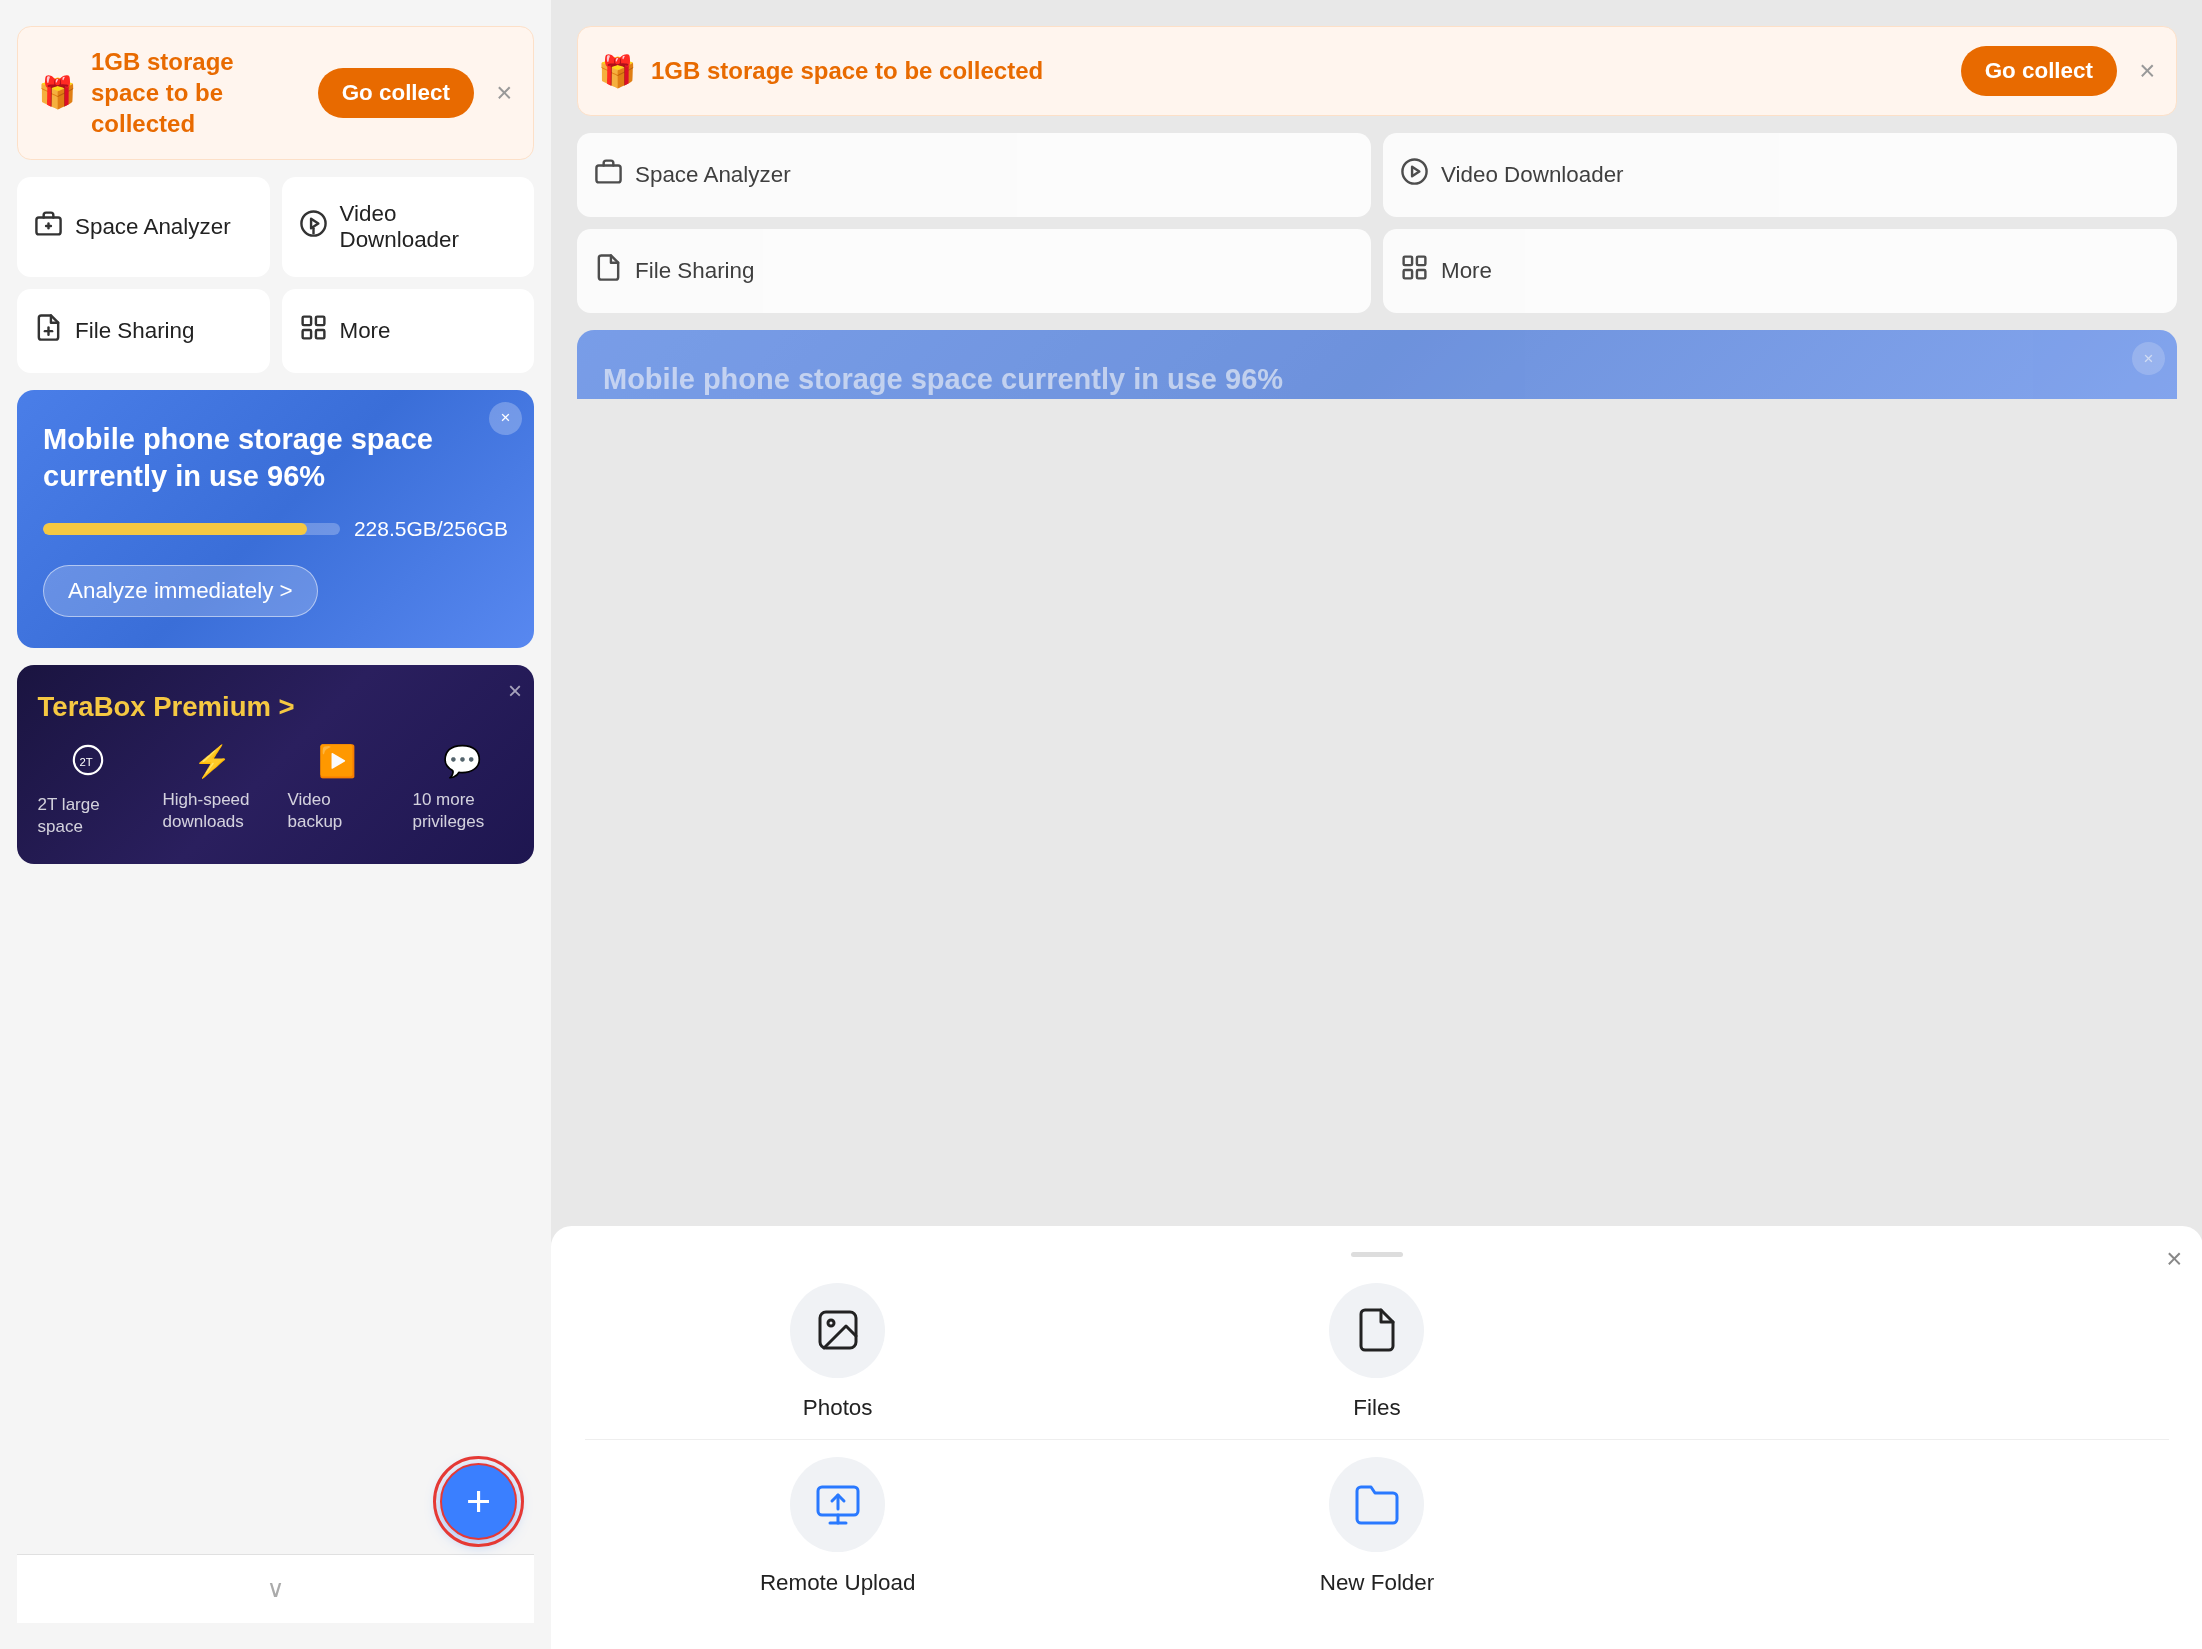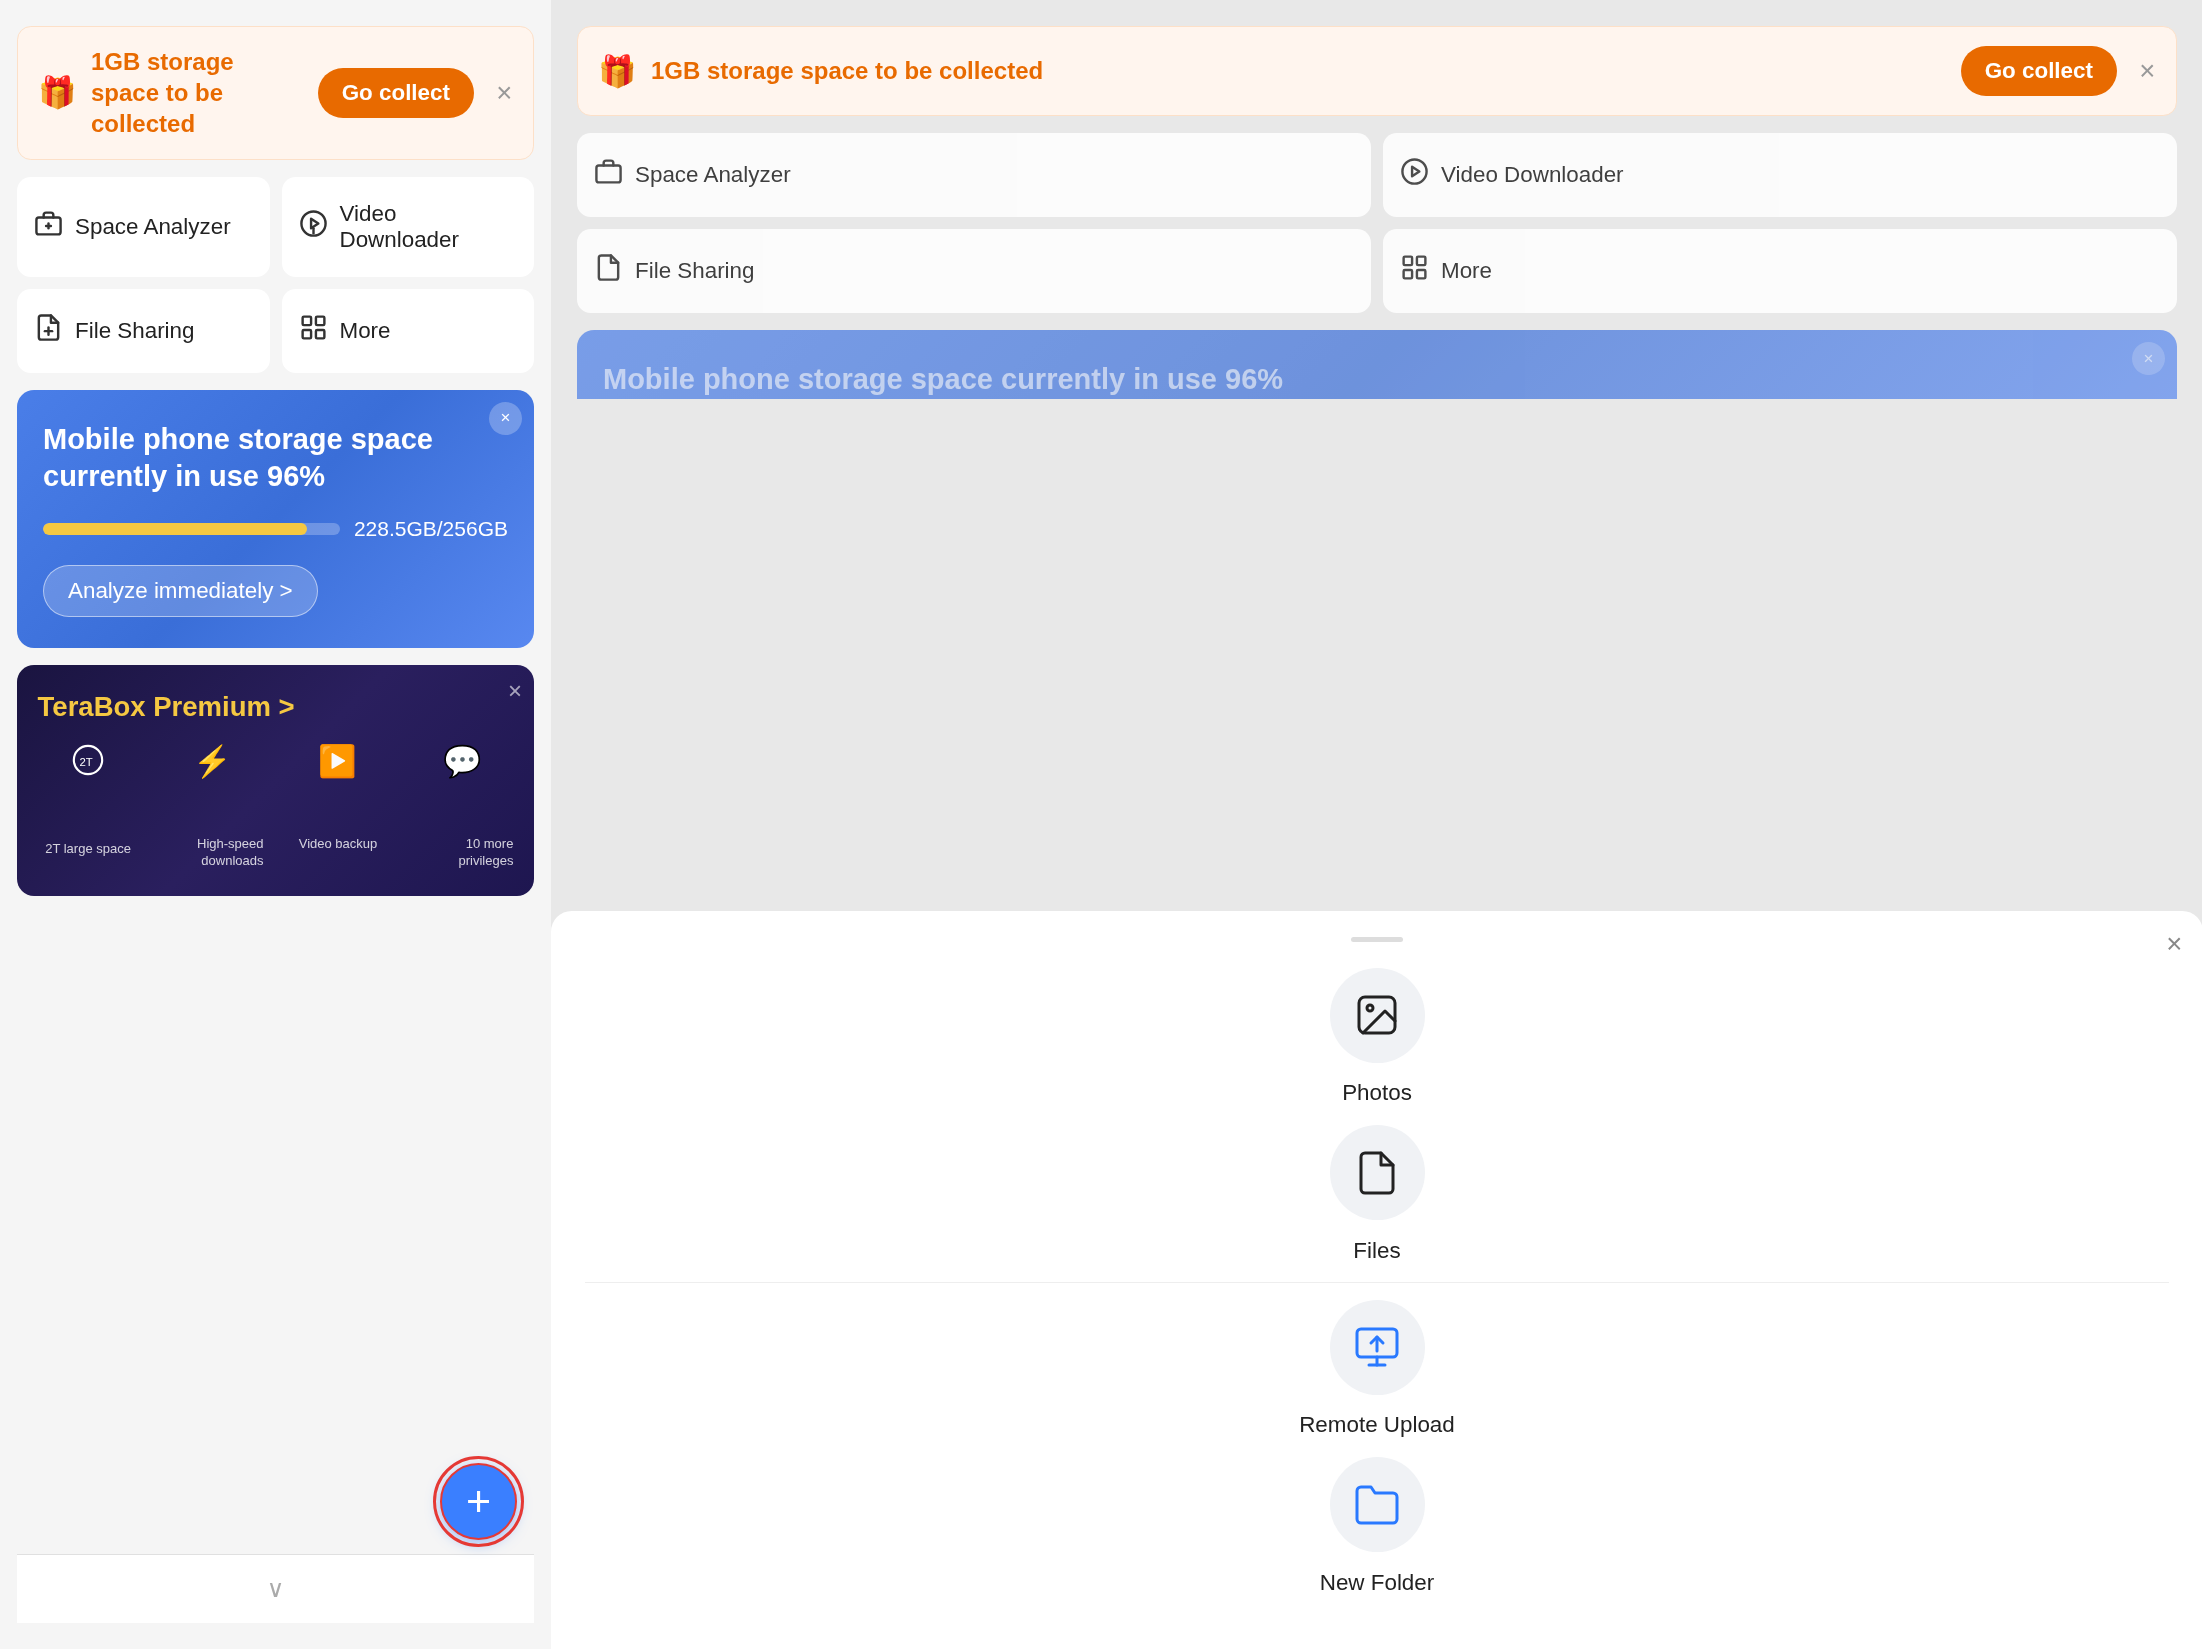--- a/index.html
+++ b/index.html
@@ -190,25 +190,24 @@
       display: flex;
       flex-direction: column;
       align-items: center;
       gap: 8.6px;
       flex: 1;
     }
     .premium-feature-icon {
       font-size: 31px;
     }
     .premium-feature-label {
-      font-size: 13px;
+      font-size: 17px;
       color: rgba(255,255,255,0.8);
-      text-align: right;
+      text-align: left;
       line-height: 1.3;
-      margin-top: 47px;
     }
     .fab-btn {
       width: 77px;
       height: 77px;
       background: #3a7fff;
       border-radius: 50%;
       display: flex;
       align-items: center;
       justify-content: center;
       cursor: pointer;
@@ -317,22 +316,22 @@
     }
     .modal-divider {
       width: 52px;
       height: 4.3px;
       background: #ddd;
       border-radius: 2.6px;
       margin: 0 auto 26px;
     }
     .modal-grid {
       display: grid;
-      grid-template-columns: repeat(1, 1fr);
-      gap: 18px;
+      grid-template-columns: repeat(3, 1fr);
+      gap: 34px;
       margin-top: 17px;
     }
     .modal-divider-line {
       border: none;
       border-top: 0.9px solid #eee;
       margin: 17px 0;
     }
     .modal-item {
       display: flex;
       flex-direction: column;

